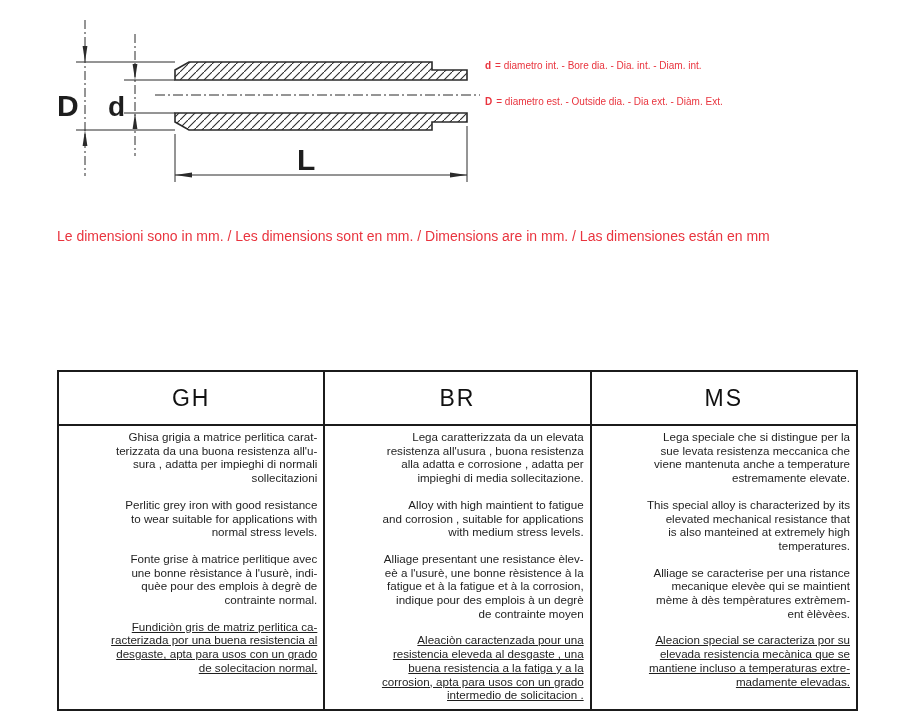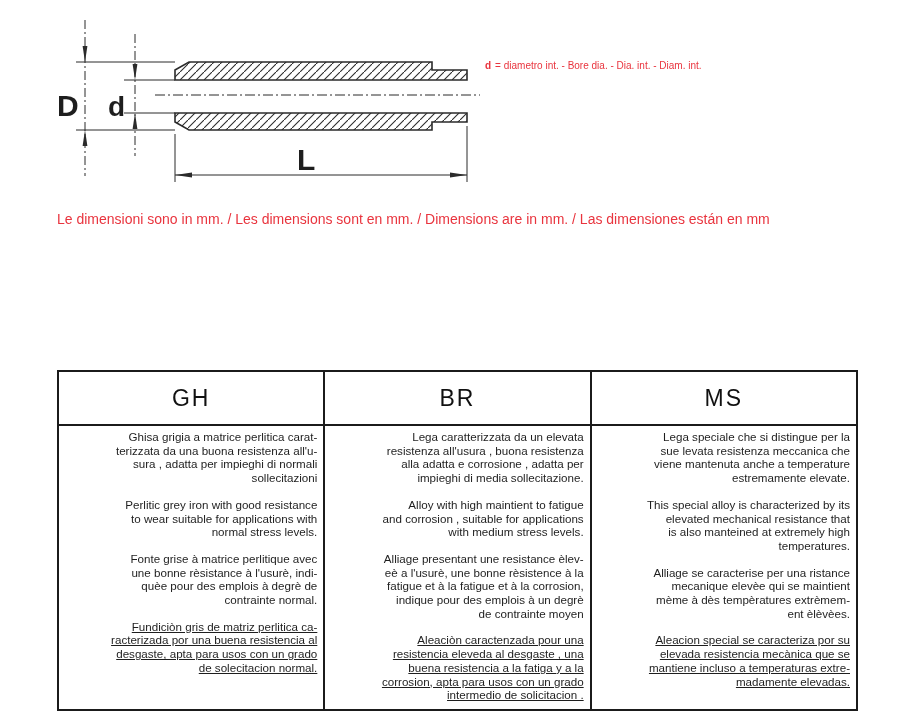--- a/index.html
+++ b/index.html
@@ -7,21 +7,21 @@
     position:relative;width:914px;height:725px;background:#ffffff;
     font-family:"Liberation Sans", sans-serif;overflow:hidden;
   }
   
   .drawing{position:absolute;left:52px;top:8px;width:430px;height:200px;}
   
   .legend{position:absolute;left:485px;top:58px;}
   .legend-row{height:16px;line-height:16px;margin-bottom:20px;font-size:10px;color:var(--red);}
   .legend-letter{font-weight:bold;margin-right:4px;}
   
-  .note{position:absolute;left:57px;top:211px;width:840px;font-size:14px;line-height:17px;color:var(--red);}
+  .note{position:absolute;left:57px;top:228px;width:840px;font-size:14px;line-height:17px;color:var(--red);}
   
   .spec-table{
     position:absolute;left:57px;top:370px;width:801px;
     border-collapse:collapse;table-layout:fixed;
   }
   .spec-table th,.spec-table td{border:2px solid #1b1b1b;}
   .spec-table th{
     height:50px;font-size:23px;font-weight:500;letter-spacing:2px;
     color:#111;vertical-align:middle;
   }
@@ -68,20 +68,23 @@
     <line x1="415" y1="118" x2="415" y2="174" stroke="#2b2b2b" stroke-width="1"></line>
     <line x1="123" y1="167" x2="415" y2="167" stroke="#2b2b2b" stroke-width="1"></line>
     <polygon points="123,167 140,164.6 140,169.4" fill="#2b2b2b"></polygon>
     <polygon points="415,167 398,164.6 398,169.4" fill="#2b2b2b"></polygon>
     <text x="245" y="162" font-size="30" font-weight="bold" fill="#1e1e1e">L</text>
   </svg>
 
   <div class="legend">
     <div class="legend-row">
       <span class="legend-letter">d</span><span>= diametro int. - Bore dia. - Dia. int. - Diam. int.</span>
+    </div>
+    <div class="legend-row">
+      <span class="legend-letter">D</span><span>= diametro est. - Outside dia. - Dia ext. - Diàm. Ext.</span>
     </div>
   </div>
 
   <div class="note">Le dimensioni sono in mm. / Les dimensions sont en mm. / Dimensions are in mm. / Las dimensiones están en mm</div>
 
   <table class="spec-table">
     <tbody>
         <tr>
       <th>GH</th>
       <th>BR</th>

